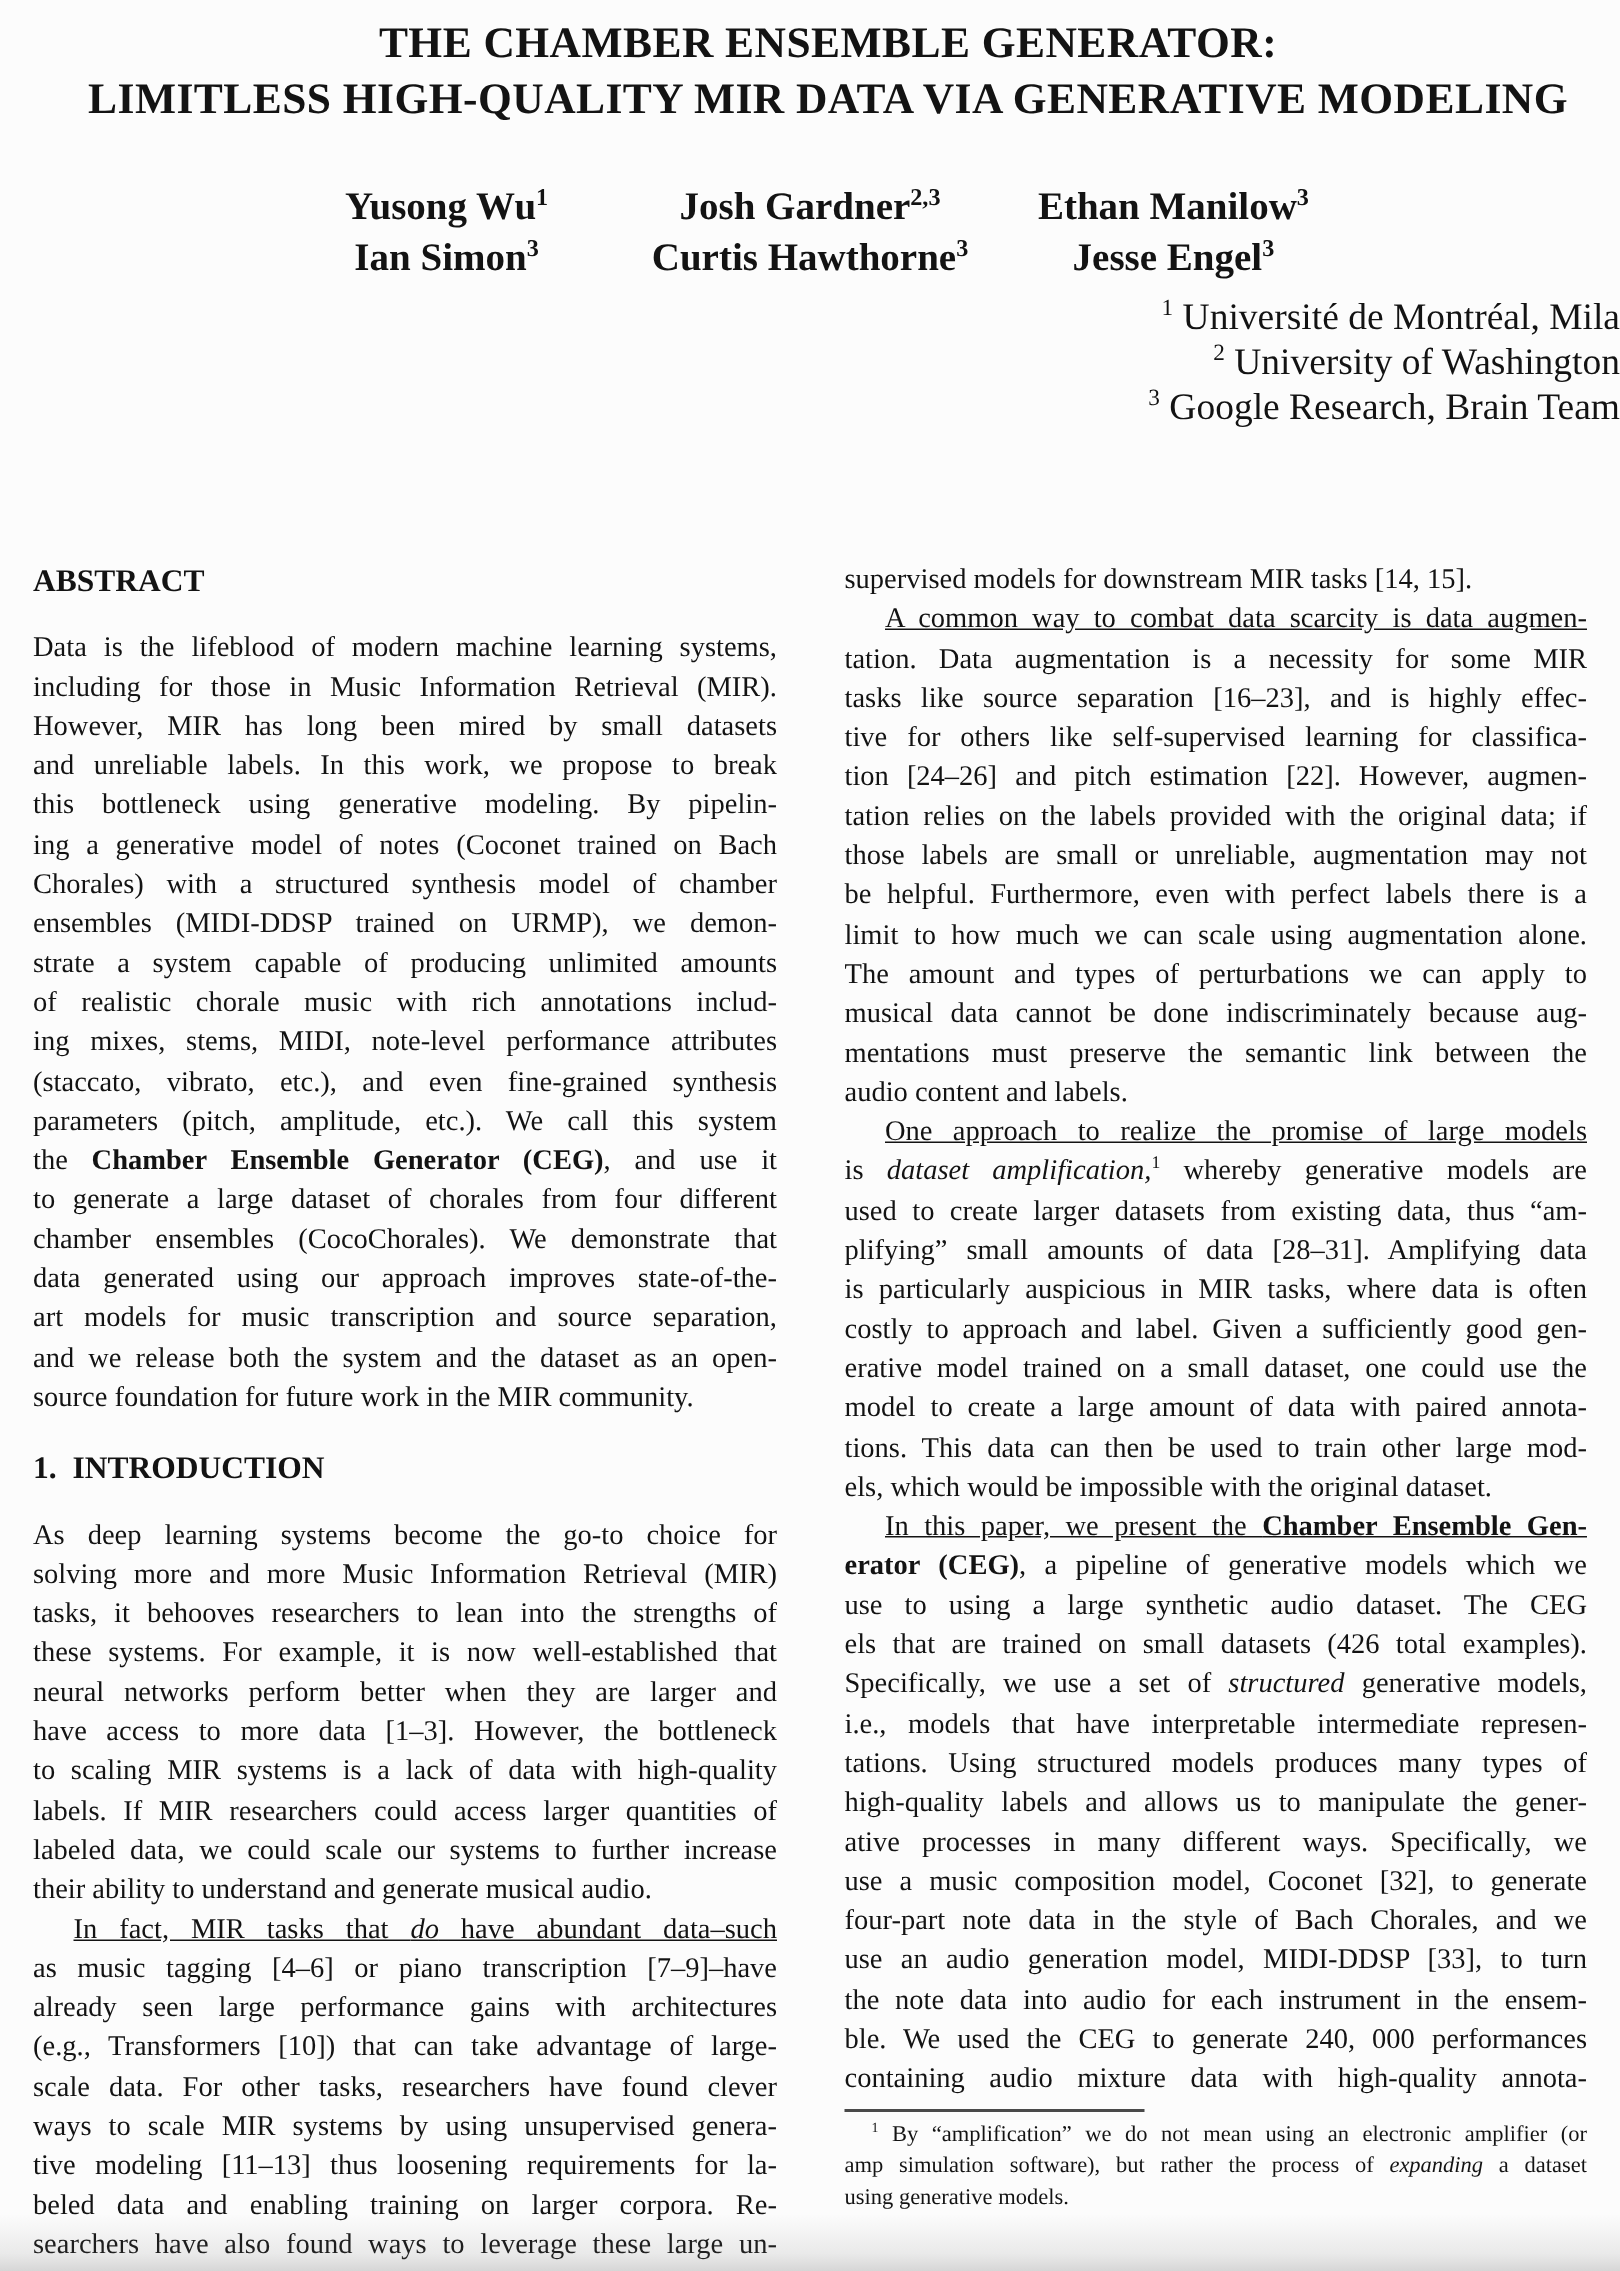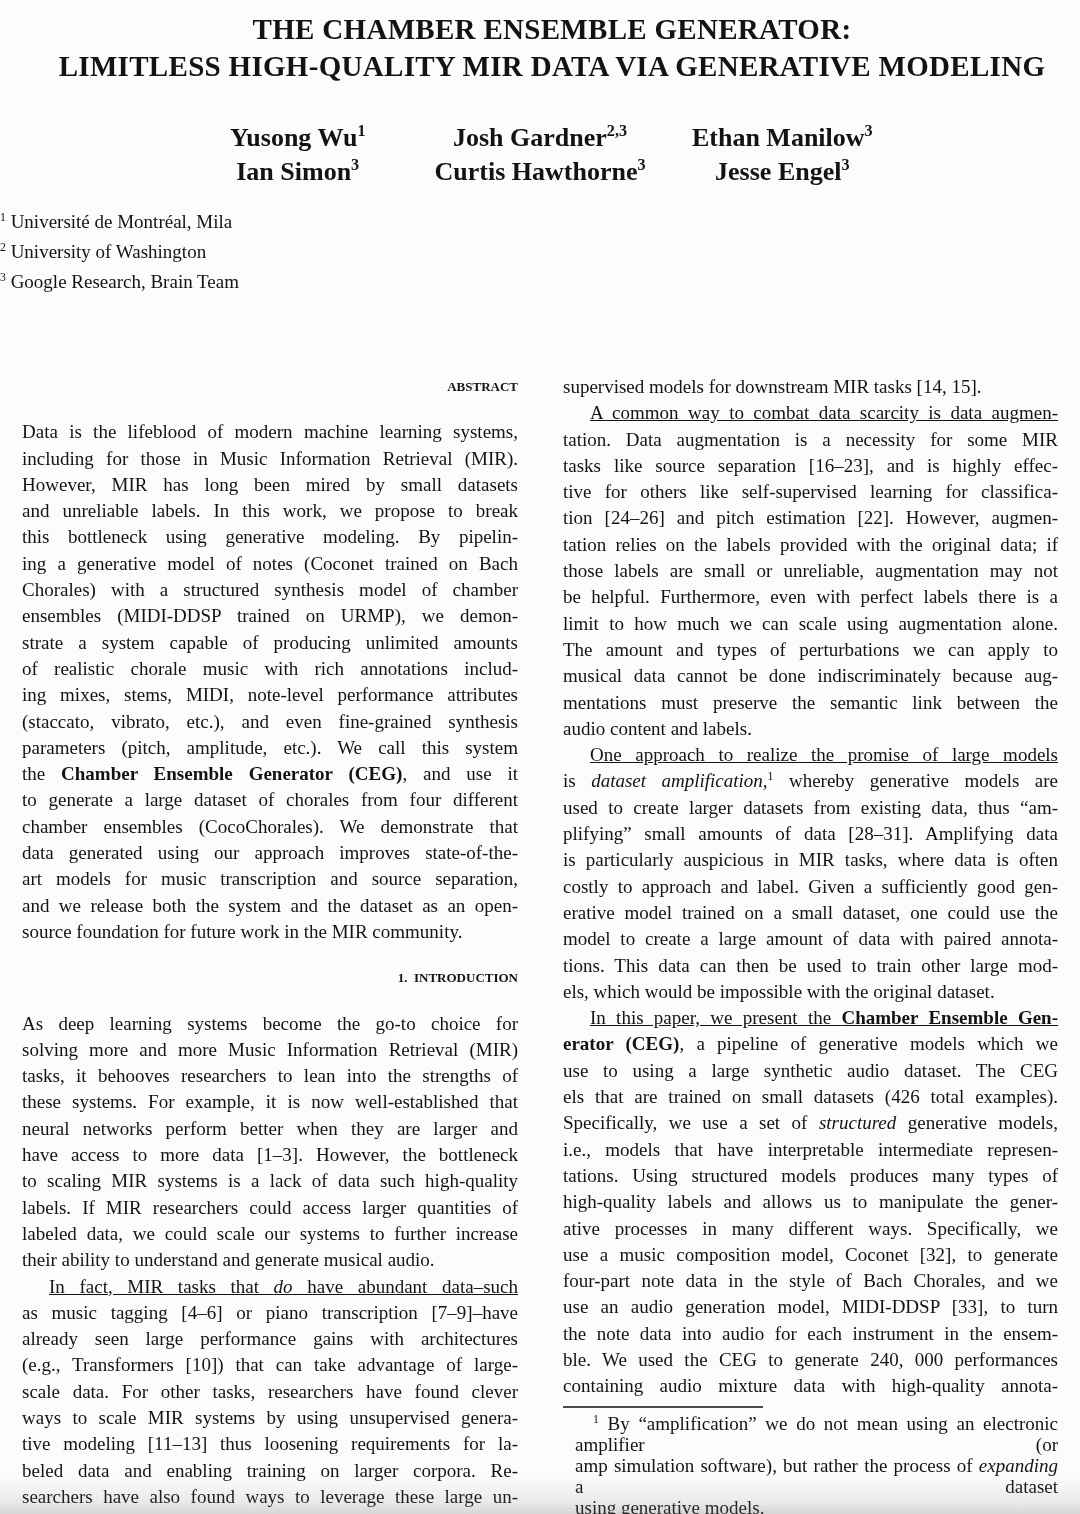--- a/index.html
+++ b/index.html
@@ -22,43 +22,43 @@
   .title-block{
     position:absolute;top:11px;left:12px;width:100%;
     text-align:center;font-weight:bold;
     font-size:29px;line-height:37px;letter-spacing:0.3px;
   }
 
   .authors-block{position:absolute;top:121px;left:0;width:100%;}
   .author-rows{width:710px;margin:0 auto;}
   .author-row{display:grid;grid-template-columns:1fr 1.15fr 1fr;}
   .author-cell{text-align:center;font-weight:bold;font-size:26px;line-height:34px;}
-  .affils{margin-top:18px;text-align:left;font-size:19px;line-height:30px;}
+  .affils{margin-top:8px;text-align:right;font-size:25px;line-height:30px;}
   .affil-line{white-space:pre-wrap;}
 
   sup{font-size:0.62em;vertical-align:super;line-height:0;}
 
   .columns{position:absolute;top:374px;left:22px;display:flex;gap:45px;}
   .col{font-size:19px;line-height:26.3px;}
   .col-left{width:496px;}
   .col-right{width:495px;}
 
   .sec-heading{
-    text-align:right;font-weight:bold;font-size:13px;
+    text-align:left;font-weight:bold;font-size:21px;
     white-space:pre-wrap;margin:20px 0 19px 0;
   }
   .col .sec-heading:first-child{margin-top:0;}
 
   .para{margin:0;}
   .line{text-align:justify;text-align-last:justify;}
   .line.endline{text-align-last:left;}
   .line.indent{text-indent:27px;text-decoration:underline;}
 
   .fn-rule{width:200px;height:2px;background:#4a4a4a;margin:6px 0 5px 0;}
-  .footnote .line{font-size:19px;line-height:21px;margin-left:12px;}
+  .footnote .line{font-size:15px;line-height:21px;}
   .footnote .line.fnindent{text-indent:18px;}
 </style>
 </head>
 <body>
 
 <div class="page">
 
   <div class="title-block">
     <div>THE CHAMBER ENSEMBLE GENERATOR:</div>
     <div>LIMITLESS HIGH-QUALITY MIR DATA VIA GENERATIVE MODELING</div>
@@ -110,21 +110,21 @@
           <div class="line endline">source foundation for future work in the MIR community.</div>
         </div>
         <div class="sec-heading">1.  INTRODUCTION</div>
         <div class="para">
           <div class="line">As deep learning systems become the go-to choice for</div>
           <div class="line">solving more and more Music Information Retrieval (MIR)</div>
           <div class="line">tasks, it behooves researchers to lean into the strengths of</div>
           <div class="line">these systems. For example, it is now well-established that</div>
           <div class="line">neural networks perform better when they are larger and</div>
           <div class="line">have access to more data [1–3]. However, the bottleneck</div>
-          <div class="line">to scaling MIR systems is a lack of data such high-quality</div>
+          <div class="line">to scaling MIR systems is a lack of data with high-quality</div>
           <div class="line">labels. If MIR researchers could access larger quantities of</div>
           <div class="line">labeled data, we could scale our systems to further increase</div>
           <div class="line endline">their ability to understand and generate musical audio.</div>
         </div>
         <div class="para">
           <div class="line indent">In fact, MIR tasks that <i>do</i> have abundant data–such</div>
           <div class="line">as music tagging [4–6] or piano transcription [7–9]–have</div>
           <div class="line">already seen large performance gains with architectures</div>
           <div class="line">(e.g., Transformers [10]) that can take advantage of large-</div>
           <div class="line">scale data. For other tasks, researchers have found clever</div>

